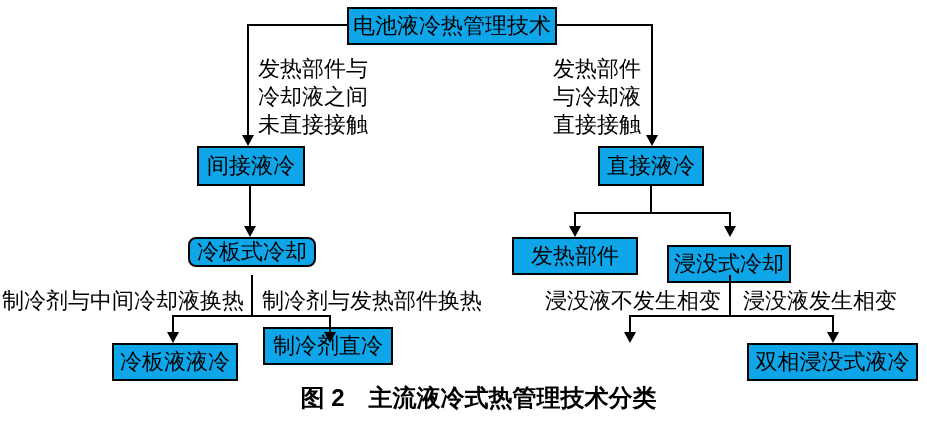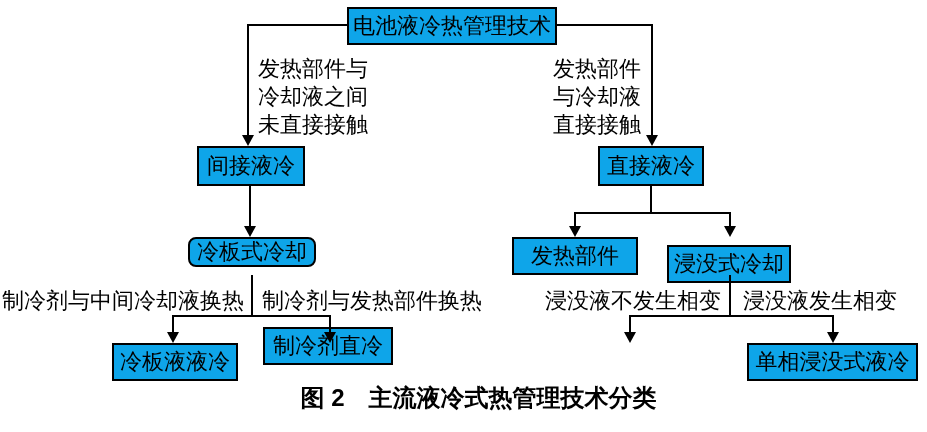--- a/index.html
+++ b/index.html
@@ -64,21 +64,21 @@
 
   <div class="node" style="left:512px; top:237px; width:126px; height:38px;">发热部件</div>
 
   <div class="node" style="left:667px; top:237px; width:124px; height:38px;margin-top:8px;">浸没式冷却</div>
 
   <div class="node" style="left:112px; top:343px; width:126px; height:38px;">冷板液液冷</div>
 
   <div class="node" style="left:263px; top:327px; width:130px; height:38px;">制冷剂直冷</div>
 
 
-  <div class="node" style="left:747px; top:343px; width:171px; height:38px;">单相浸没式液冷</div>
+  <div class="node" style="left:747px; top:343px; width:171px; height:38px;">双相浸没式液冷</div>
 
   <div class="lbl" style="left:258px; top:55px;">发热部件与
 冷却液之间
 未直接接触</div>
 
   <div class="lbl" style="left:2px; top:287px;">制冷剂与中间冷却液换热</div>
 
   <div class="lbl" style="left:553px; top:55px;">发热部件
 与冷却液
 直接接触</div>

